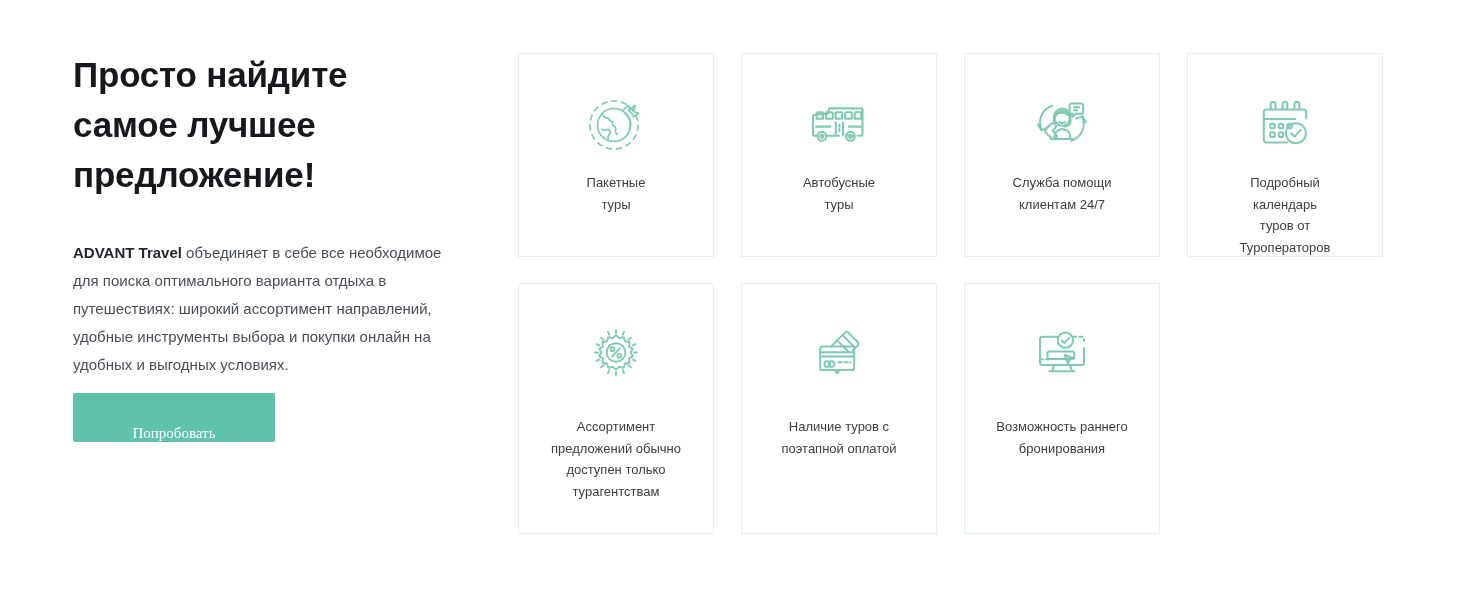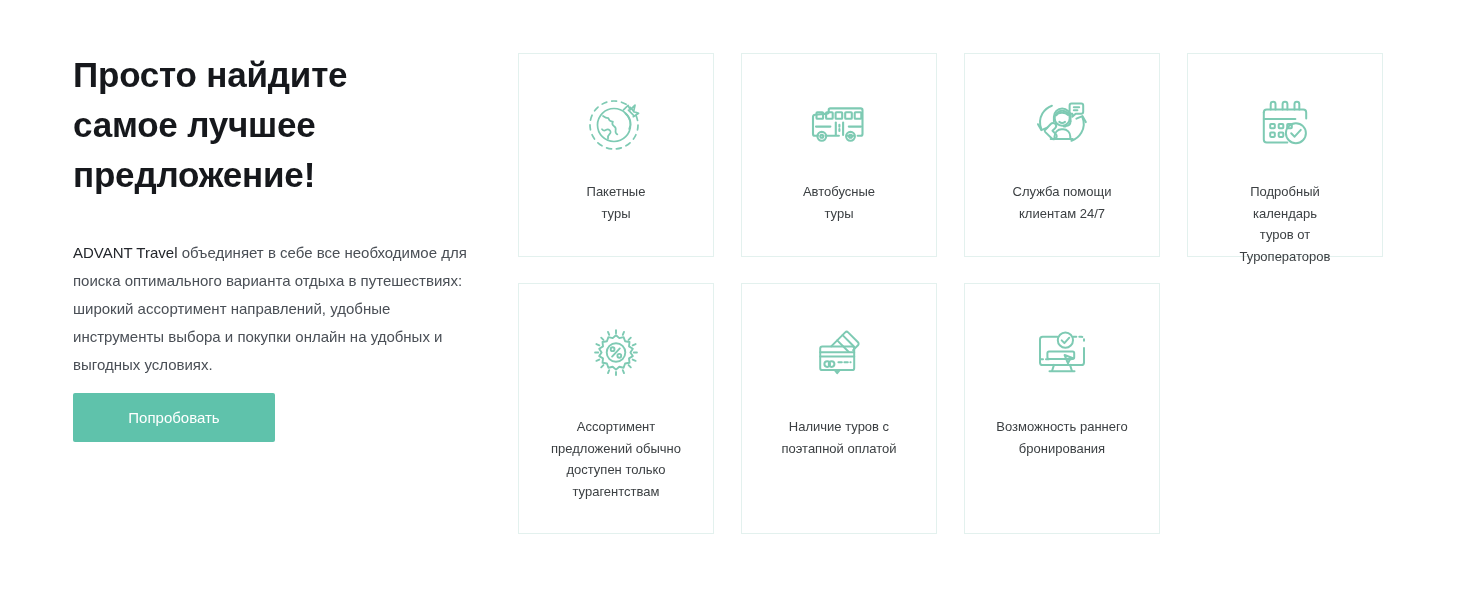--- a/index.html
+++ b/index.html
@@ -41,38 +41,38 @@
   }
   .lede {
     margin: 0;
     padding-top: 39px;
     font-size: 15px;
     line-height: 28px;
     color: #4a4f56;
     max-width: 396px;
   }
   .lede .brand {
-    font-weight: 400;
+    font-weight: 700;
     color: #23262b;
   }
   .cta {
     position: absolute;
     left: 73px;
     top: 393px;
     width: 202px;
     height: 49px;
     border: none;
     border-radius: 2px;
     background: #5fc2ab;
     color: #ffffff;
-    font-family: Liberation Sans, sans-serif;
+    font-family: Liberation Serif, serif;
     font-size: 15px;
     line-height: 49px;
     text-align: center;
-    padding: 0;
+    padding: 16px;
     cursor: pointer;
   }
 
   
   .grid {
     position: absolute;
     left: 518px;
     top: 53px;
     width: 869px;
     display: grid;
@@ -96,21 +96,21 @@
     height: 64px;
     display: block;
     color: #7ecab3;
   }
   .card-icon svg {
     display: block;
     width: 64px;
     height: 64px;
   }
   .card-label {
-    margin-top: 26px;
+    margin-top: 17px;
     font-size: 13px;
     line-height: 21.5px;
     color: #3c4043;
     text-align: center;
     white-space: pre-line;
     padding: 0 8px;
   }
   .grid .card:nth-child(n+5) .card-label {
     margin-top: 31px;
   }

